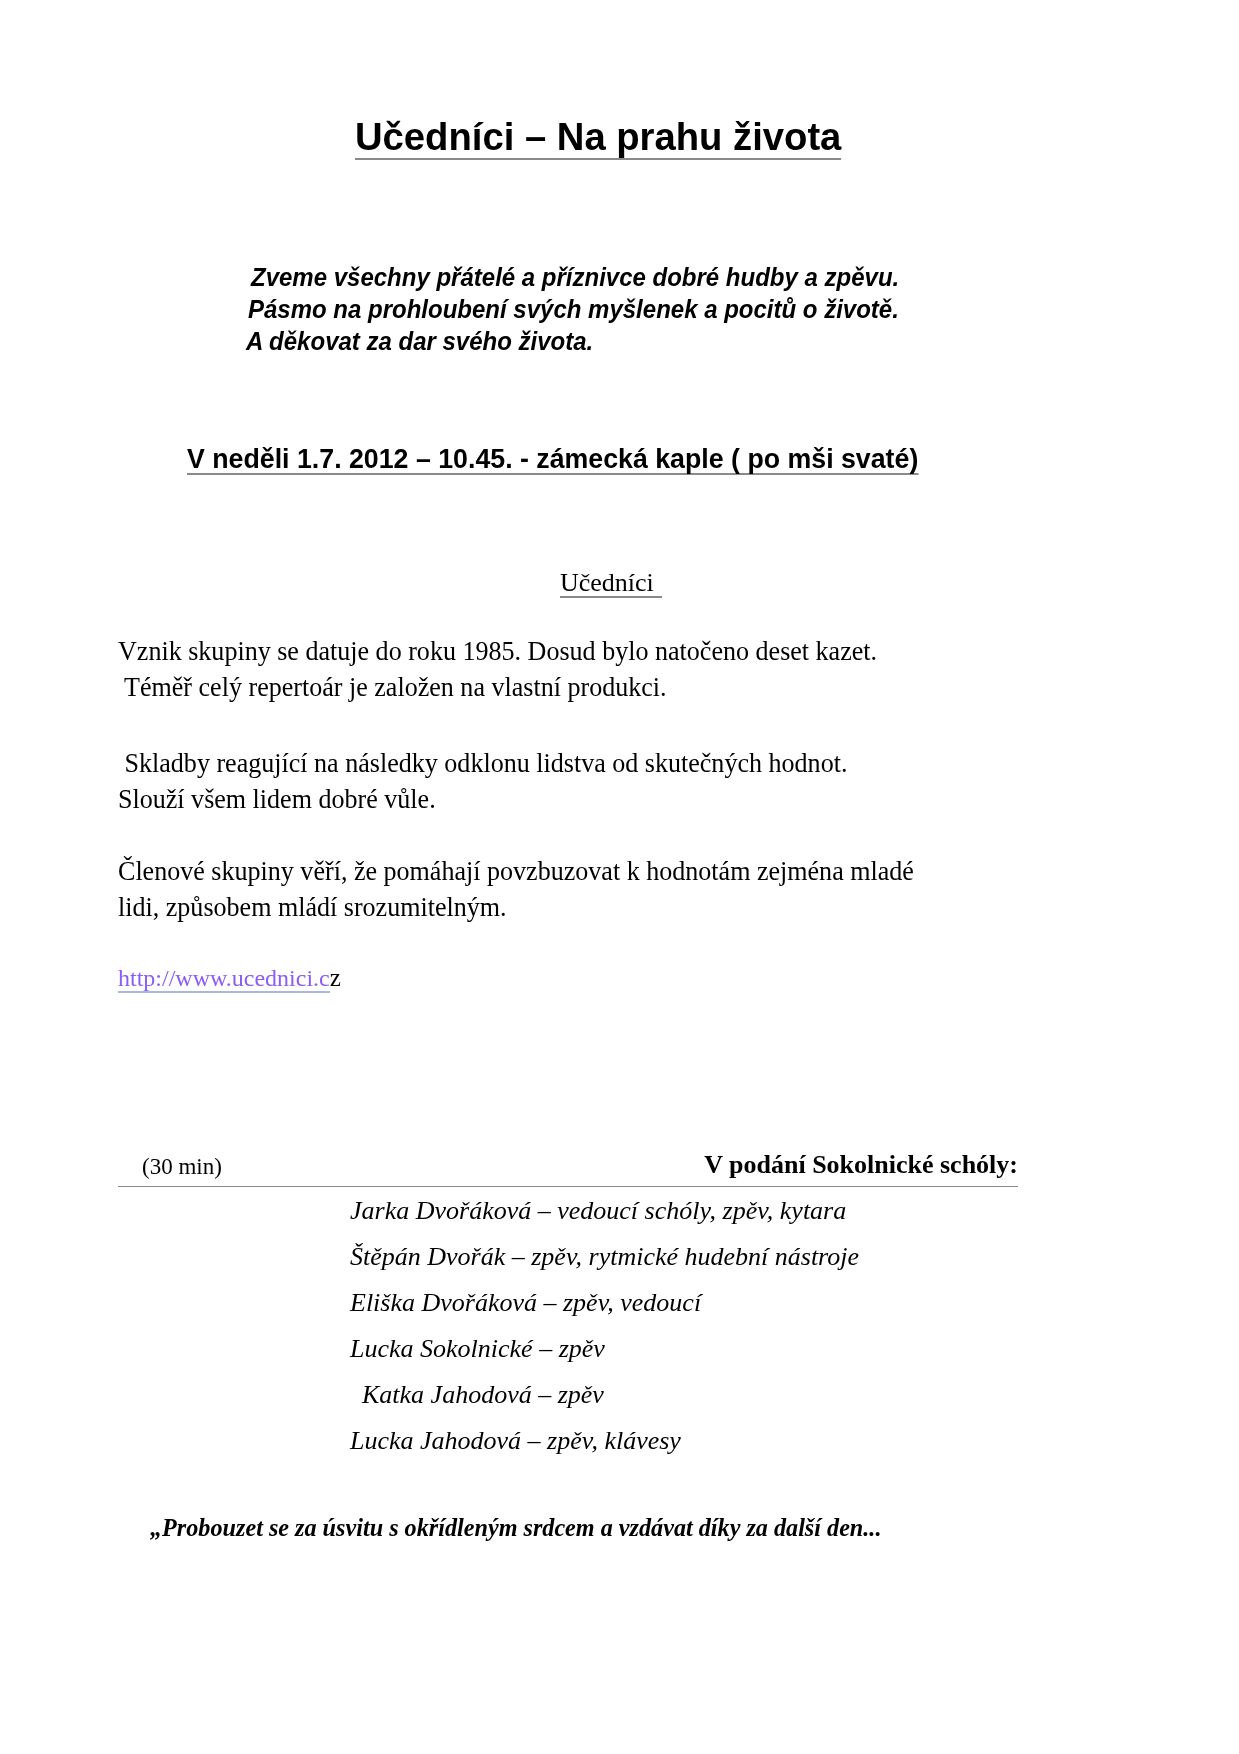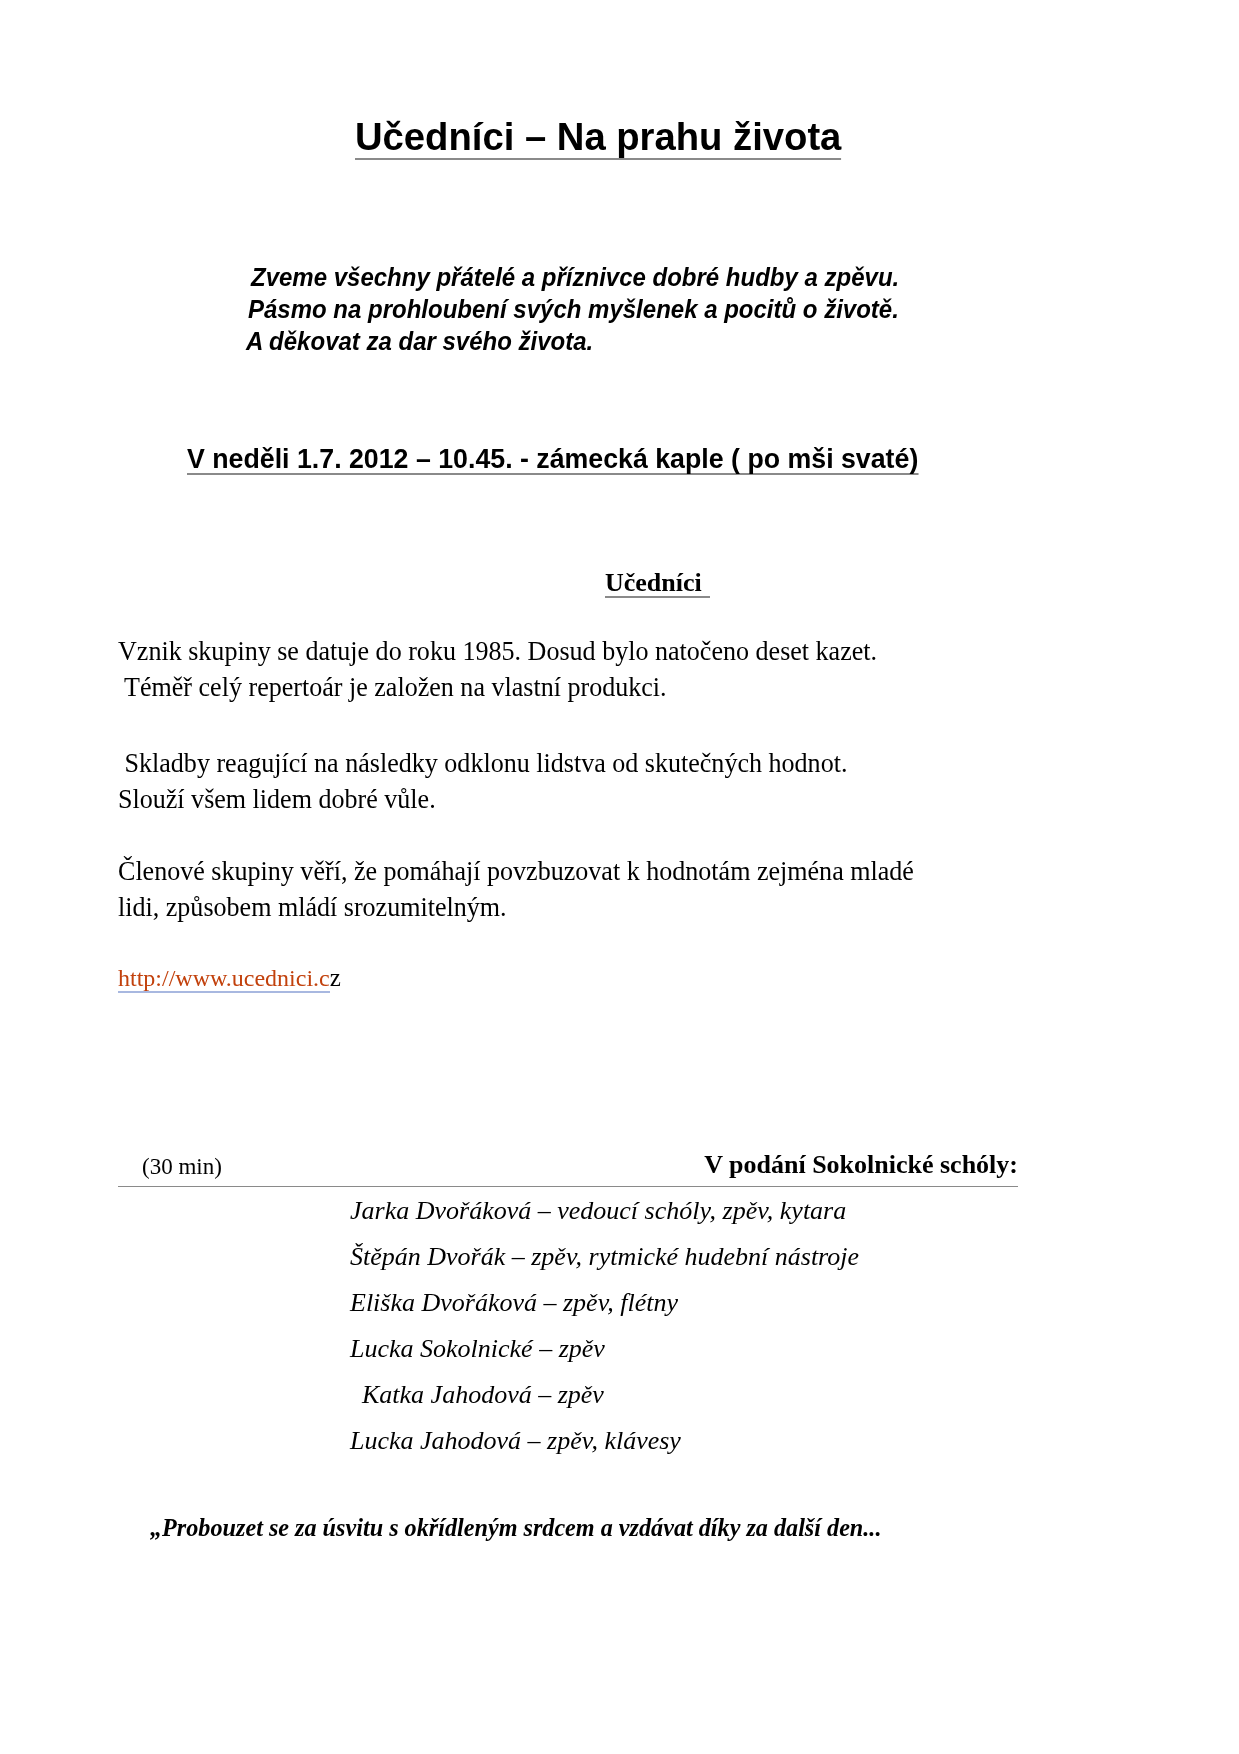--- a/index.html
+++ b/index.html
@@ -9,31 +9,31 @@
   .serif { font-family: "Liberation Serif", serif; }
   .ul { border-bottom: 2px solid #8a8a8a; line-height: 1.05; }
 
   #title { top: 117px; left: 355px; font-size: 39px; font-weight: bold; transform: scaleX(0.98); transform-origin: left; }
   .invite { font-size: 25px; font-weight: bold; font-style: italic; transform: scaleX(0.96); transform-origin: left; }
   #inv0 { top: 263px; left: 251px; }
   #inv1 { top: 295px; left: 248px; }
   #inv2 { top: 327px; left: 246px; }
   #event { top: 444px; left: 187px; font-size: 28px; font-weight: bold; transform: scaleX(0.955); transform-origin: left; }
 
-  #group-heading { top: 569px; left: 560px; font-size: 26px; font-weight: bold; padding-right: 8px; margin-left: 45px; }
+  #group-heading { top: 569px; left: 560px; font-size: 26px; font-weight: normal; padding-right: 8px; }
   .para { font-size: 27px; transform: scaleX(0.965); transform-origin: left; }
   #p0 { top: 636px; left: 118px; }
   #p1 { top: 672px; left: 118px; }
   #p2 { top: 748px; left: 118px; }
   #p3 { top: 784px; left: 118px; }
   #p4 { top: 856px; left: 118px; }
   #p5 { top: 892px; left: 118px; }
 
   #link-wrap { top: 964px; left: 118px; font-size: 24px; }
-  #link { color: #c2410c; text-decoration: none; border-bottom: 2px solid #a8b8e0; }
+  #link { color: #8b5cf6; text-decoration: none; border-bottom: 2px solid #a8b8e0; }
   #link-suffix { font-size: 25px; }
 
   #perf-row { top: 1150px; left: 118px; width: 900px; height: 36px; border-bottom: 1.5px solid #8a8a8a; }
   #duration { position: absolute; left: 24px; top: 4px; font-size: 23px; }
   #perf-heading { position: absolute; right: 0; top: 0; font-size: 26px; font-weight: bold; }
 
   .member { left: 350px; font-size: 26px; font-weight: normal; font-style: italic; }
   #m0 { top: 1196px; }
   #m1 { top: 1242px; }
   #m2 { top: 1288px; }
@@ -67,18 +67,18 @@
   <a id="link">http://www.ucednici.c</a><span id="link-suffix">z</span>
 </div>
 
 <div id="perf-row" class="abs serif">
   <span id="duration">(30 min)</span>
   <span id="perf-heading">V podání Sokolnické schóly:</span>
 </div>
 
 <div id="m0" class="abs serif member">Jarka Dvořáková – vedoucí schóly, zpěv, kytara</div>
 <div id="m1" class="abs serif member">Štěpán Dvořák – zpěv, rytmické hudební nástroje</div>
-<div id="m2" class="abs serif member">Eliška Dvořáková – zpěv, flétny</div>
+<div id="m2" class="abs serif member">Eliška Dvořáková – zpěv, vedoucí</div>
 <div id="m3" class="abs serif member">Lucka Sokolnické – zpěv</div>
 <div id="m4" class="abs serif member">Katka Jahodová – zpěv</div>
 <div id="m5" class="abs serif member">Lucka Jahodová – zpěv, klávesy</div>
 
 <div id="quote" class="abs serif">„Probouzet se za úsvitu s okřídleným srdcem a vzdávat díky za další den...</div>
 
 </body></html>

